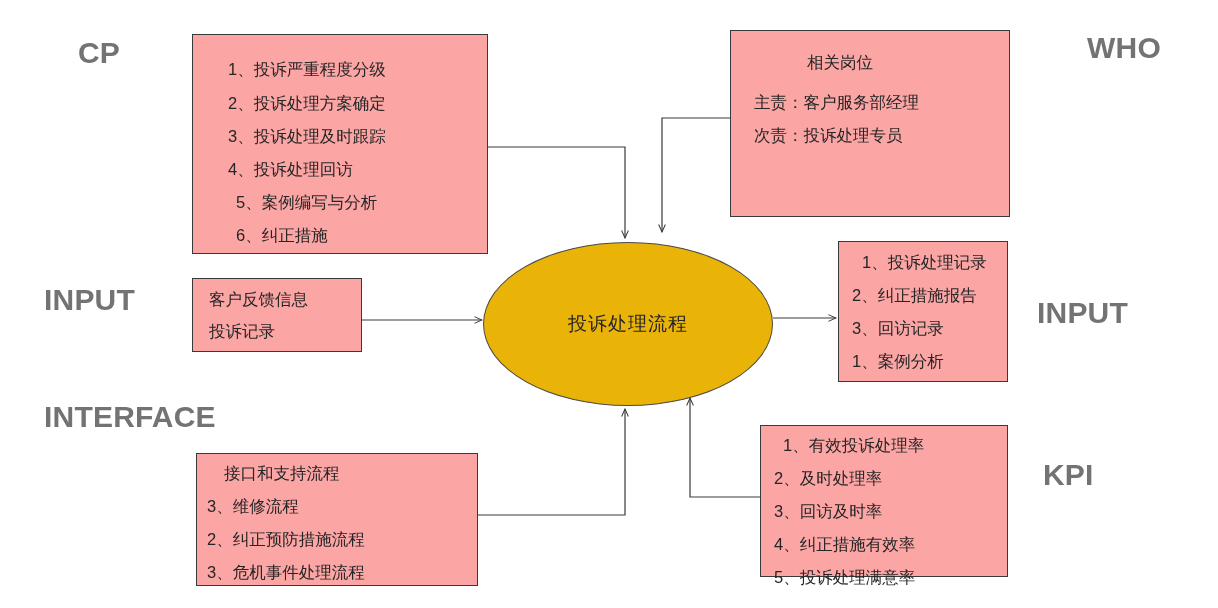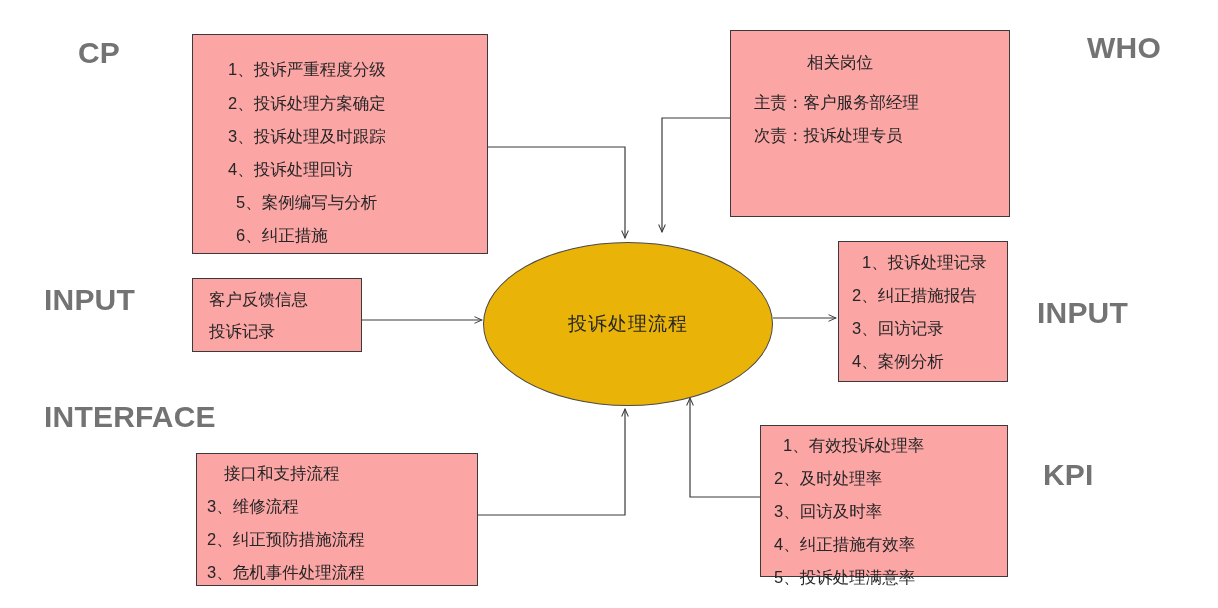--- a/index.html
+++ b/index.html
@@ -133,21 +133,21 @@
 
   <div class="box" id="input-box">
     <div class="line" style="left:16px; top:12px;">客户反馈信息</div>
     <div class="line" style="left:16px; top:44px;">投诉记录</div>
   </div>
 
   <div class="box" id="output-box">
     <div class="line" style="left:23px; top:12px;">1、投诉处理记录</div>
     <div class="line" style="left:13px; top:45px;">2、纠正措施报告</div>
     <div class="line" style="left:13px; top:78px;">3、回访记录</div>
-    <div class="line" style="left:13px; top:111px;">4、案例分析</div>
+    <div class="line" style="left:13px; top:111px;">1、案例分析</div>
   </div>
 
   <div class="box" id="interface-box">
     <div class="line" style="left:27px; top:11px;">接口和支持流程</div>
     <div class="line" style="left:10px; top:44px;">3、维修流程</div>
     <div class="line" style="left:10px; top:77px;">2、纠正预防措施流程</div>
     <div class="line" style="left:10px; top:110px;text-align:center;">3、危机事件处理流程</div>
   </div>
 
   <div class="box" id="kpi-box">

